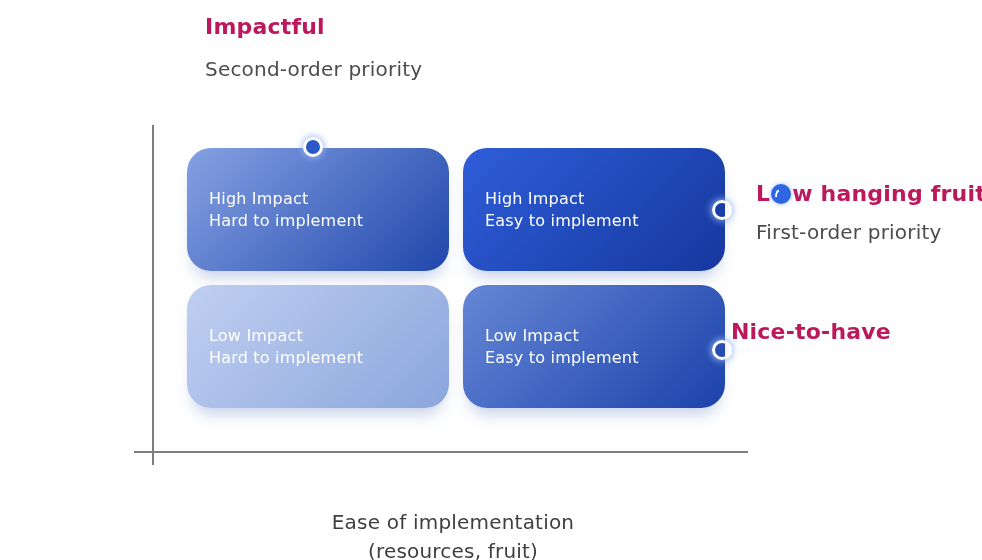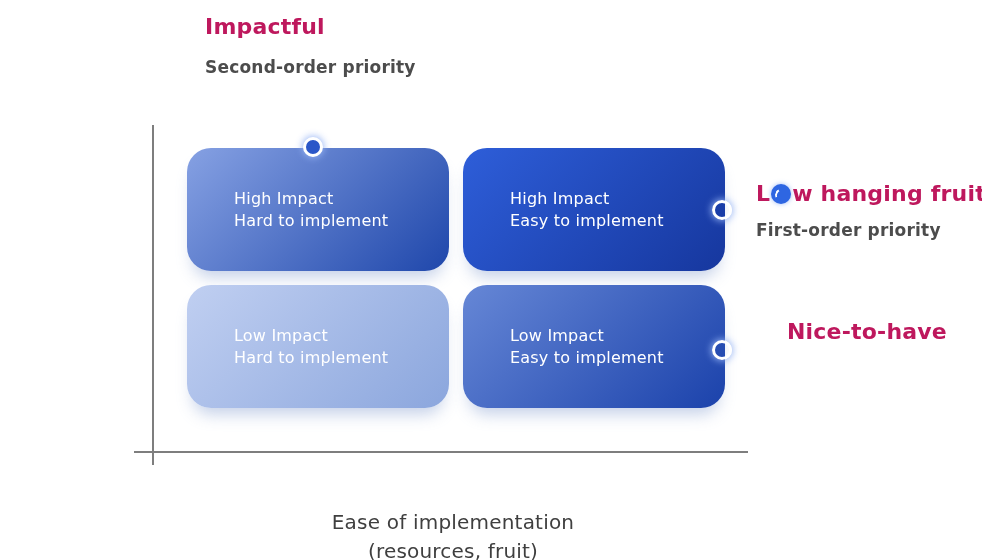--- a/index.html
+++ b/index.html
@@ -8,27 +8,27 @@
     width:982px;height:560px;
     background:#ffffff;
     font-family:"DejaVu Sans","Liberation Sans",sans-serif;
     overflow:hidden;
   }
   
   .block-title{
     font-size:22px;font-weight:700;color:#be185d;line-height:31px;letter-spacing:.2px;
   }
   .block-sub{
-    font-size:17px;font-weight:700;color:#4c4c4c;letter-spacing:.2px;
+    font-size:20px;font-weight:400;color:#4c4c4c;letter-spacing:.2px;
   }
   #hdr-top-left{position:absolute;left:205px;top:11px;}
   #hdr-top-left .block-sub{margin-top:15px;}
   #lbl-low-hanging{position:absolute;left:756px;top:178px;white-space:nowrap;}
   #lbl-low-hanging .block-sub{margin-top:11px;}
-  #lbl-nice{position:absolute;left:787px;top:316px;white-space:nowrap;}
+  #lbl-nice{position:absolute;left:731px;top:316px;white-space:nowrap;}
   #lbl-nice .block-sub{margin-top:12px;}
   
   .dot-o{
     display:inline-block;width:20px;height:20px;border-radius:50%;
     background:#2e66e2;vertical-align:-3px;margin:0 1px;position:relative;
     box-shadow:0 0 5px rgba(120,160,245,.7);
   }
   .dot-o::after{
     content:"";position:absolute;left:4px;top:5px;width:8px;height:8px;
     border:2px solid transparent;border-left-color:#fff;border-top-color:rgba(255,255,255,.0);
@@ -46,21 +46,21 @@
     position:absolute;left:253px;top:508px;width:400px;text-align:center;
     font-size:20px;color:#3f3f3f;line-height:29px;letter-spacing:.2px;
   }
   
   .quad{
     position:absolute;width:262px;height:123px;border-radius:24px;
     display:flex;align-items:center;
     box-shadow:0 12px 16px -6px rgba(125,150,205,.45);
   }
   .quad .q-text{
-    padding-left:47px;color:#ffffff;font-size:16px;line-height:22px;letter-spacing:.2px;
+    padding-left:22px;color:#ffffff;font-size:16px;line-height:22px;letter-spacing:.2px;
   }
   .quad .q-text span{display:block;}
   #quad-0{left:187px;top:148px;}
   #quad-1{left:463px;top:148px;}
   #quad-2{left:187px;top:285px;}
   #quad-3{left:463px;top:285px;}
   
   .node-dot{
     position:absolute;width:20px;height:20px;box-sizing:border-box;
     border:3px solid #ffffff;border-radius:50%;

